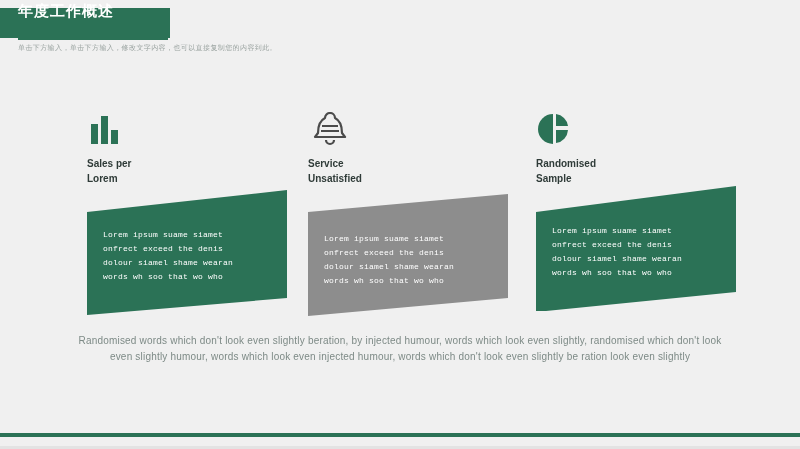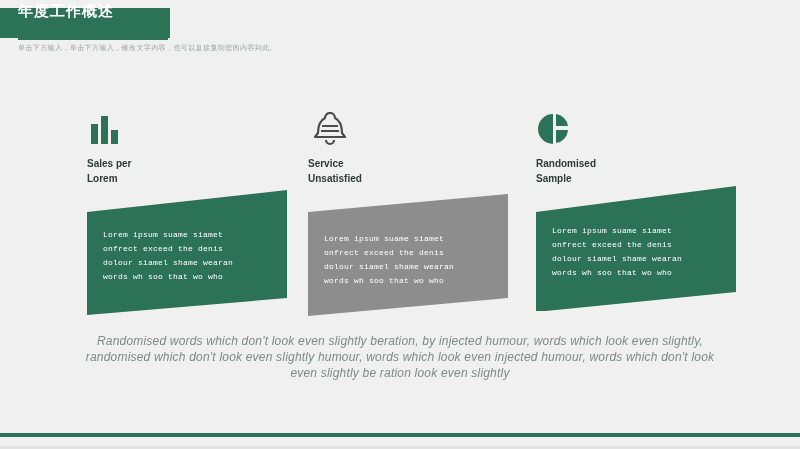--- a/index.html
+++ b/index.html
@@ -117,25 +117,24 @@
   .p1 { top: 82px; }
   .p2 { top: 74px; }
 
   
   .footnote {
     position: absolute;
     top: 333px;
     left: 72px;
     width: 656px;
     text-align: center;
-    font-size: 12px;
+    font-size: 10px;
     line-height: 16px;
     color: #7d8a86;
     letter-spacing: 0.2px;
-    font-style: italic;
   }
 
   
   .bottom-bar {
     position: absolute;
     left: 0;
     bottom: 12px;
     width: 100%;
     height: 4px;
     background: #2b7256;

